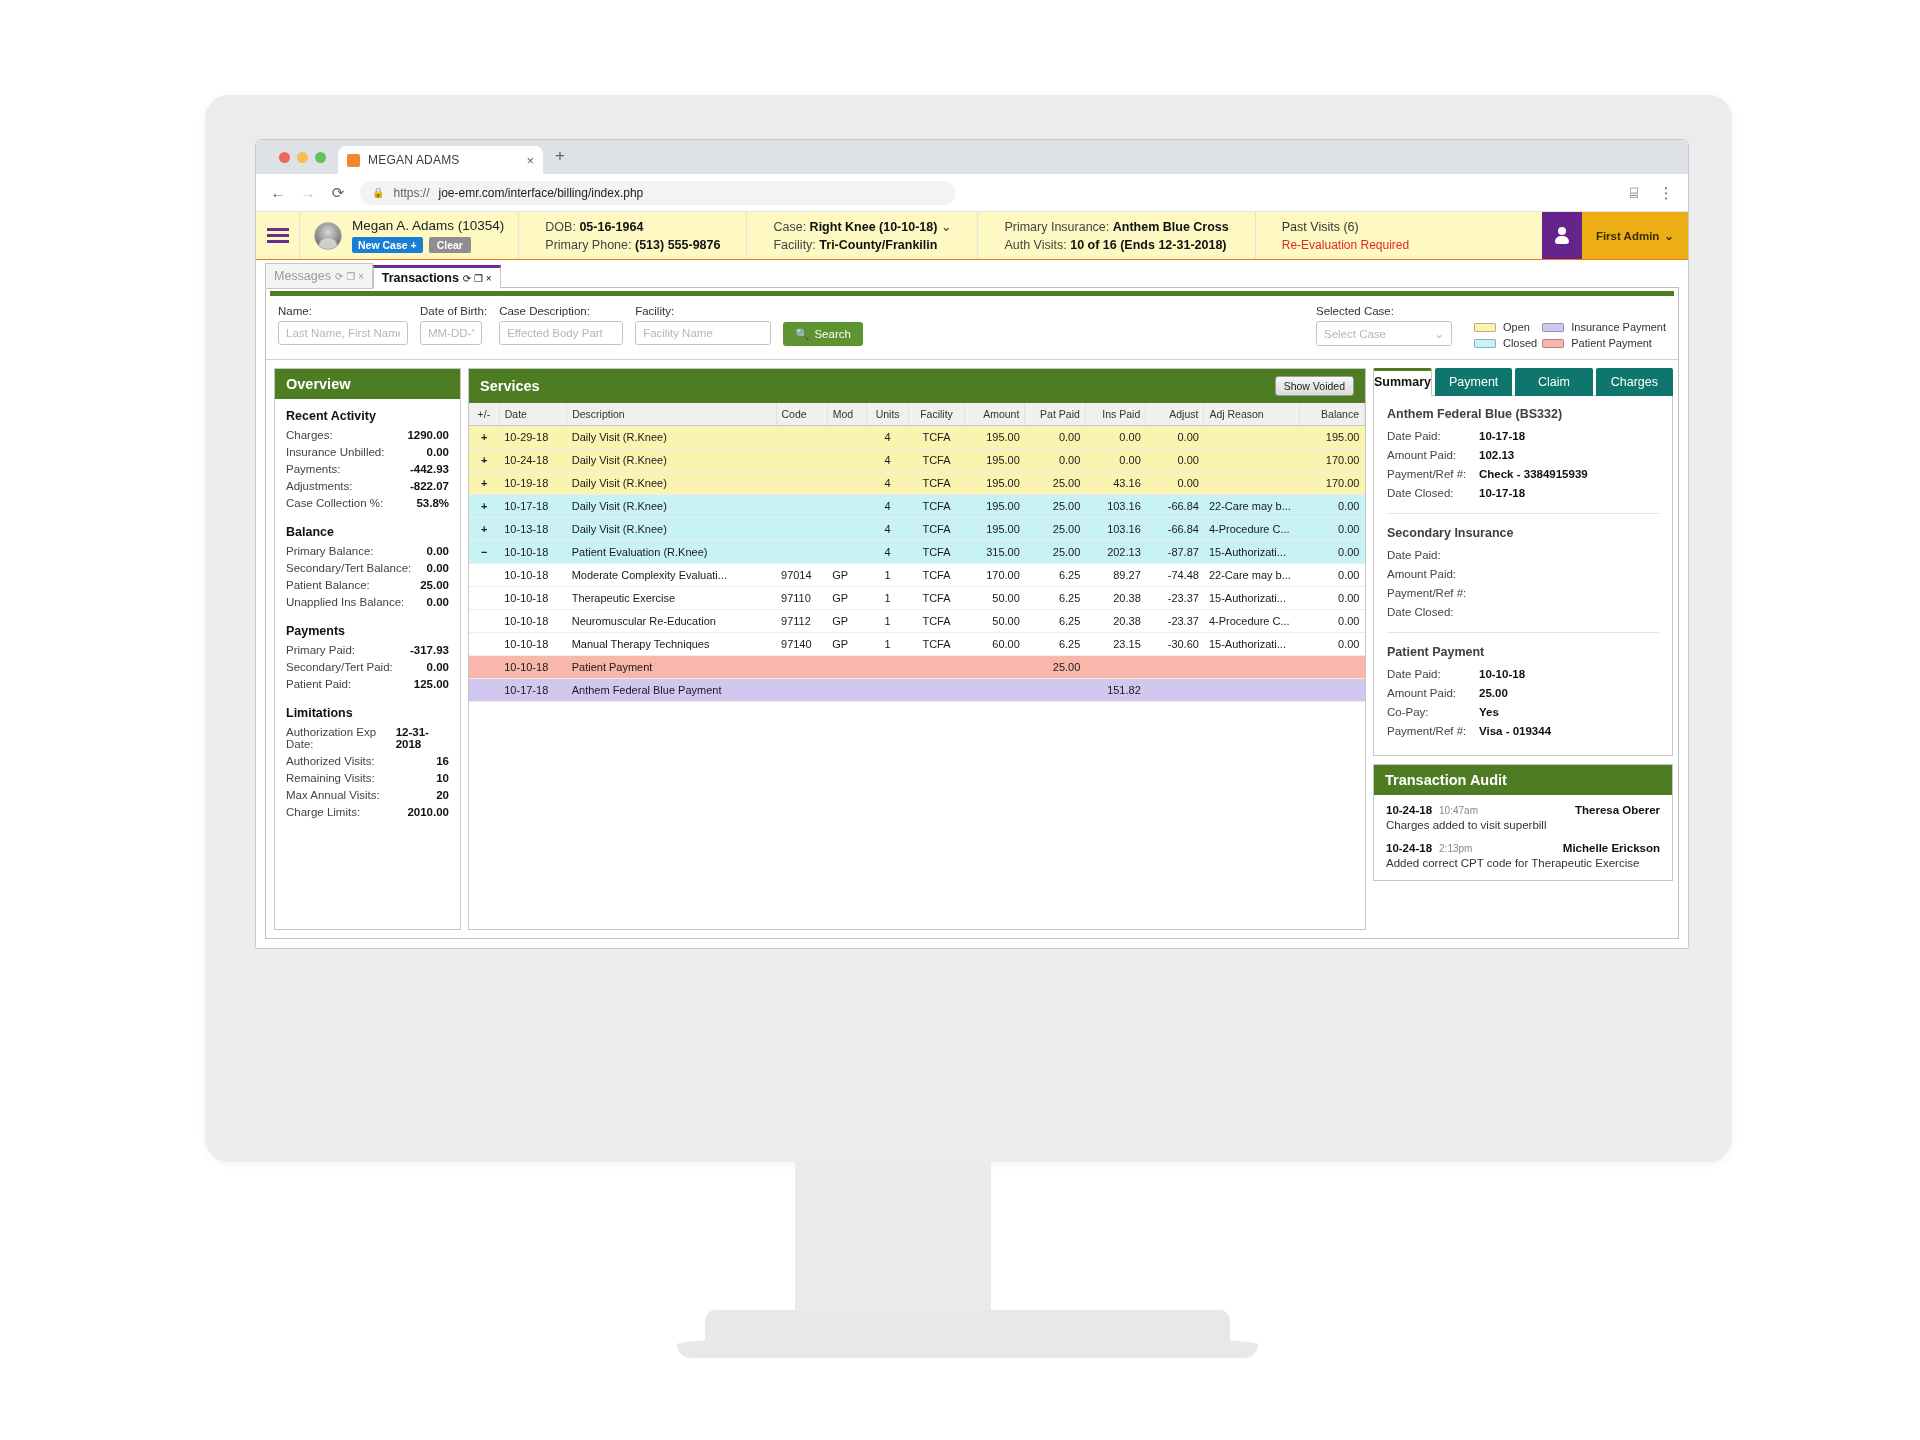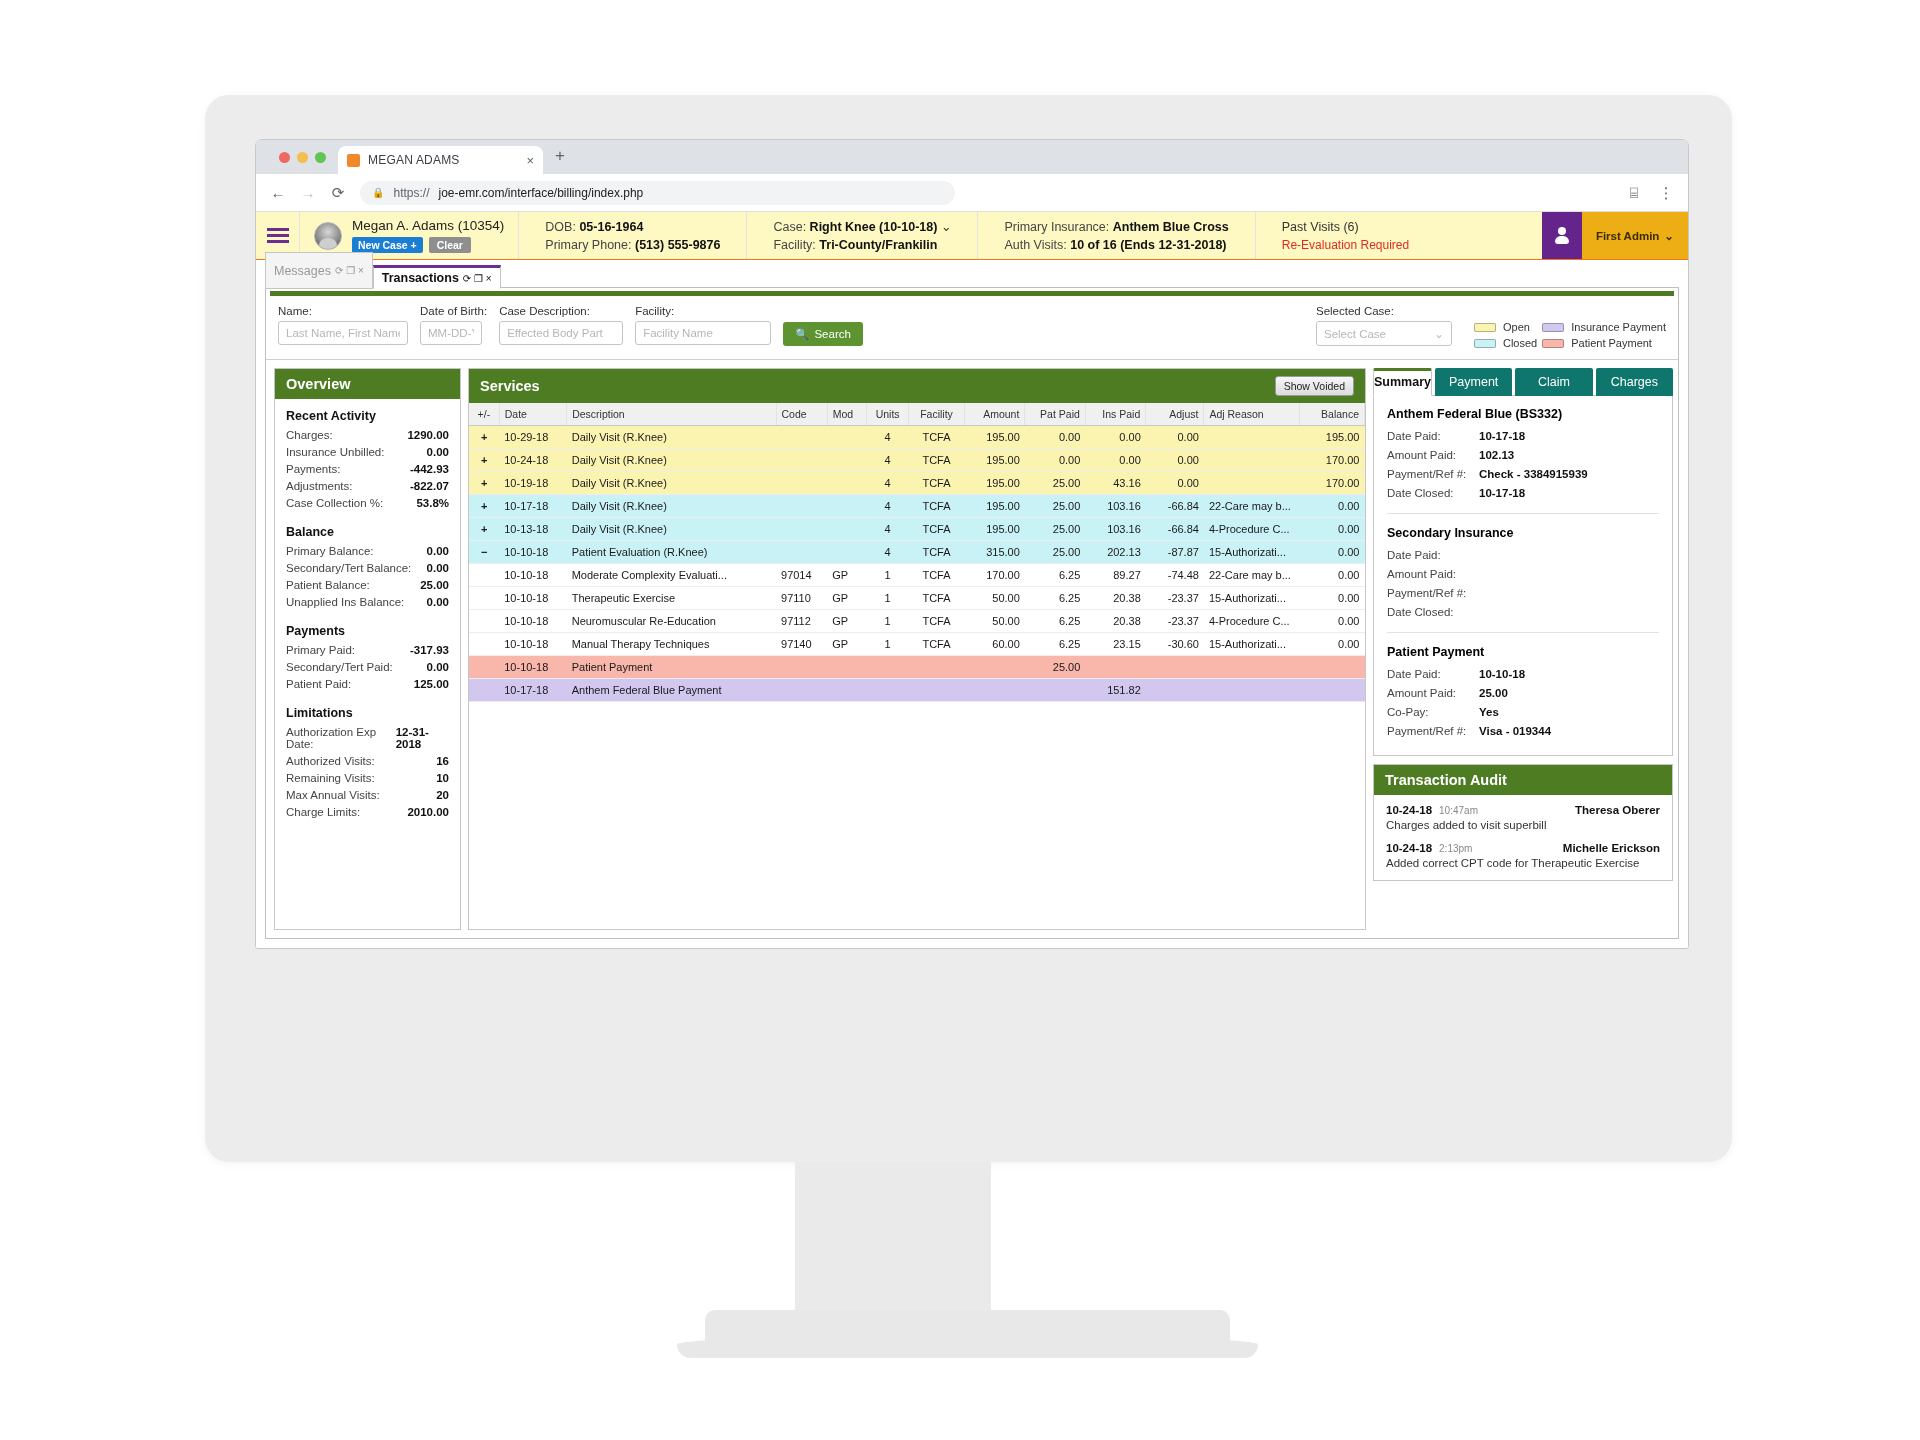--- a/index.html
+++ b/index.html
@@ -145,21 +145,21 @@
     display: flex; align-items: center; padding: 0 14px; gap: 5px; cursor: pointer;
   }
 
   
   #app {
     flex: 1; background: #fff; padding: 6px 9px 9px 9px;
     display: flex; flex-direction: column; min-height: 0;
   }
   .tabrow { display: flex; align-items: flex-end; height: 22px; gap: 0; }
   .apptab {
-    height: 37px; display: flex; align-items: center; gap: 4px;
+    height: 26px; display: flex; align-items: center; gap: 4px;
     padding: 0 8px; font-size: 12.5px;
     border: 1px solid #c6c6c6; background: #f4f4f4; color: #999;
     cursor: pointer; position: relative; top: 1px;
   }
   .apptab.active {
     background: #fff; color: #111; font-weight: bold;
     border-top: 3px solid #6b2d8f; border-bottom-color: #fff;
     height: 24px; z-index: 2;
   }
   .apptab .mini { font-size: 10px; font-weight: normal; }
@@ -256,21 +256,21 @@
     flex: 1; text-align: center; font-size: 12.5px; padding: 7px 11px;
     background: #0f766e; color: #fff; cursor: pointer;
     border-radius: 2px 2px 0 0;
   }
   .rtab.active {
     background: #fff; color: #111; font-weight: bold;
     border: 1px solid #c6c6c6; border-bottom: 1px solid #fff;
     border-top: 3px solid #4e7c22; position: relative; z-index: 2; padding: 4px 0 6px 0;
   }
   #summarycard { flex: 1; border: 1px solid #c6c6c6; background: #fff; padding: 11px 13px; margin-top: -1px; min-height: 0; }
-  .sm-h { font-size: 12.5px; font-weight: bold; color: #000000; margin-bottom: 9px; }
+  .sm-h { font-size: 12.5px; font-weight: bold; color: #404040; margin-bottom: 9px; }
   .sm-row { display: flex; font-size: 11.5px; margin-bottom: 7px; }
   .sm-row .k { width: 92px; color: #444; }
   .sm-row .v { color: #111; font-weight: bold; }
   .sm-div { border-top: 1px solid #e2e2e2; margin: 14px 0 12px 0; }
 
   #auditcard { flex: 0 0 auto; border: 1px solid #c6c6c6; }
   .audit-body { padding: 9px 12px 11px 12px; }
   .audit-top { display: flex; align-items: baseline; }
   .audit-date { font-size: 11.5px; font-weight: bold; color: #111; }
   .audit-time { font-size: 10px; color: #888; margin-left: 7px; }

